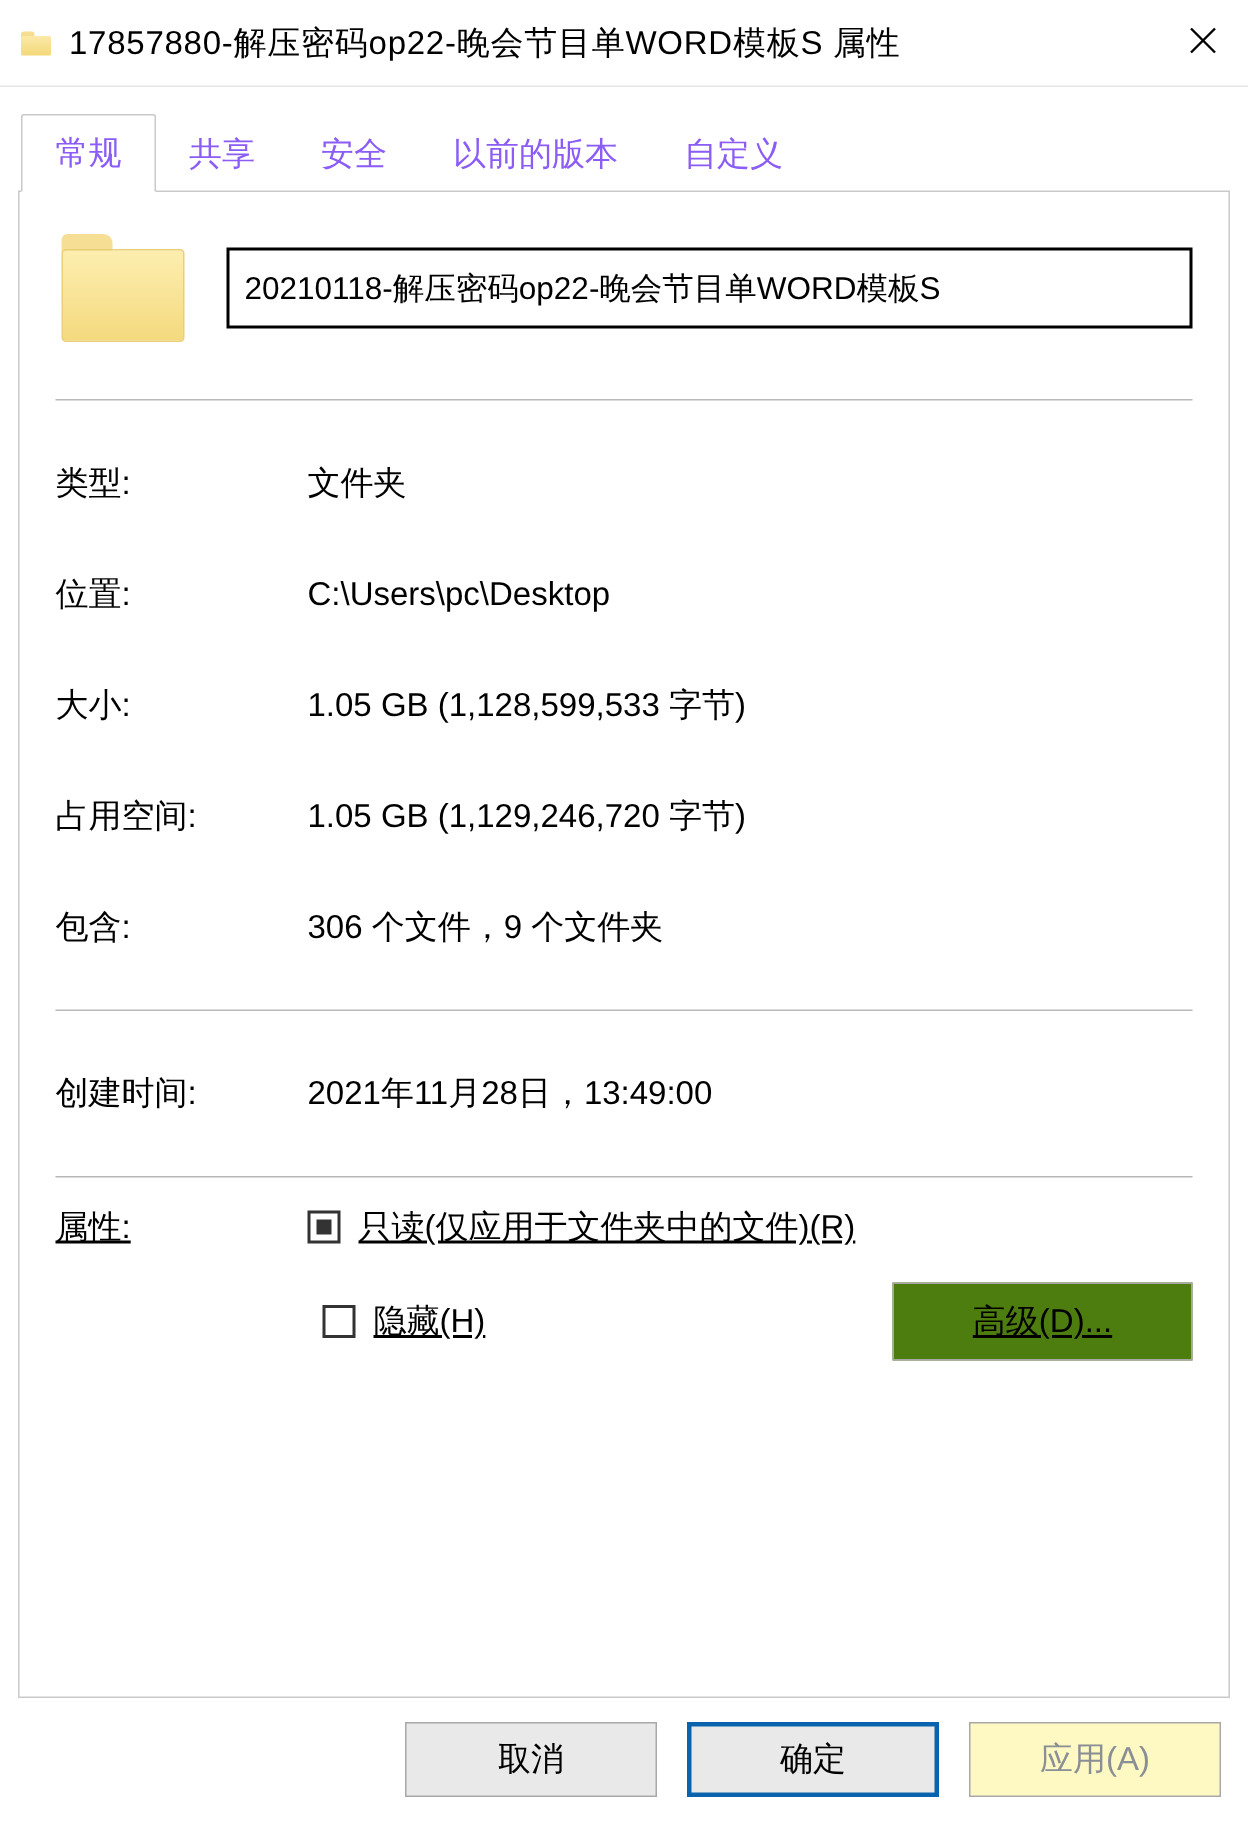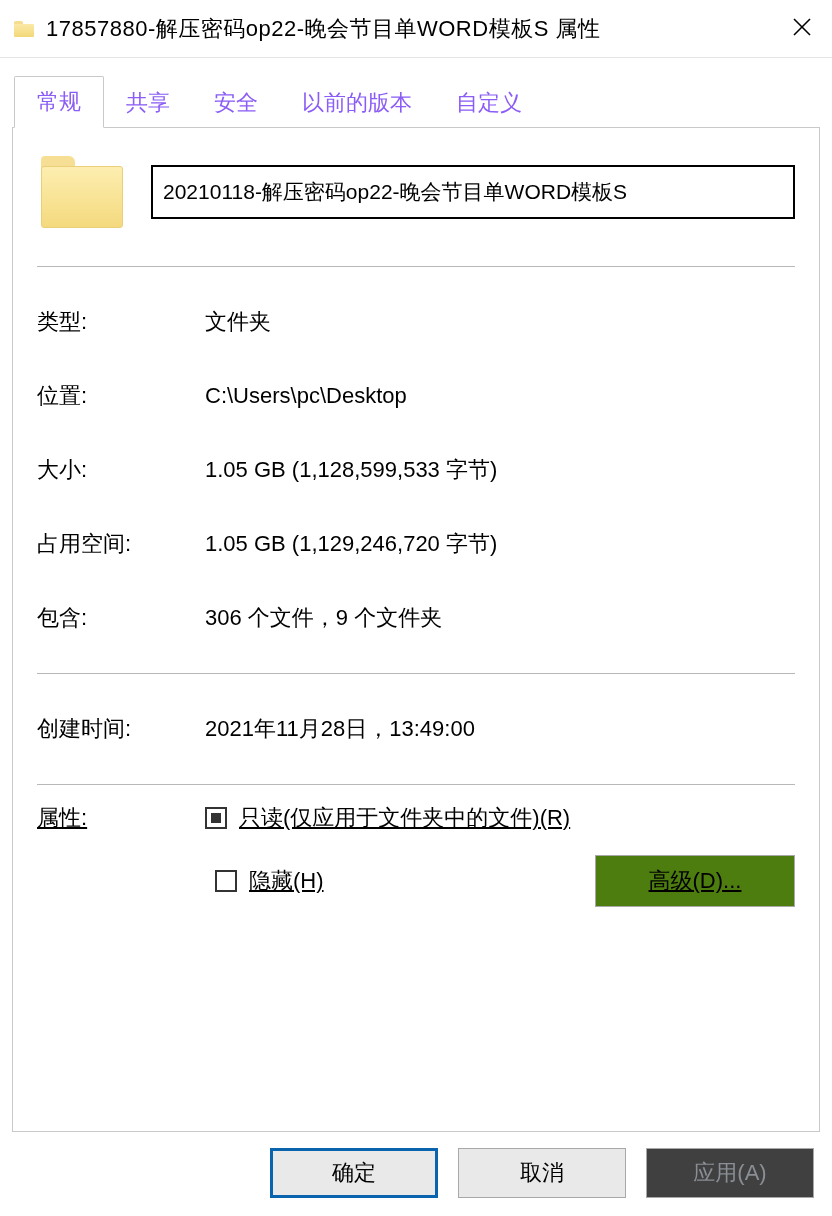--- a/index.html
+++ b/index.html
@@ -104,21 +104,21 @@
     display:flex;
     justify-content:flex-end;
     gap:20px;
     padding:16px 18px 18px;
   }
   .fbtn{
     width:168px;height:50px;display:flex;align-items:center;justify-content:center;
     font-size:22px;border:1px solid #a8a8a8;background:#e9e9e9;cursor:pointer;
   }
   .fbtn.primary{border:3px solid #0a64ad;background:#e9e9e9;}
-  .fbtn.disabled{color:#8a8f95;background:#404040;cursor:default;}
+  .fbtn.disabled{color:#8a8f95;background:#fef9c3;cursor:default;}
 
   .flex-spacer{flex:1;}
 </style>
 </head>
 <body>
 
 <div class="window">
 
   <div class="titlebar">
     <div class="folder-mini">
@@ -198,18 +198,18 @@
           </div>
           <div class="adv-btn">高级(D)...</div>
         </div>
       </div>
     </div>
 
     <div class="flex-spacer"></div>
   </div>
 
   <div class="footer">
+    <div class="fbtn">取消</div>
     <div class="fbtn primary">确定</div>
-    <div class="fbtn">取消</div>
     <div class="fbtn disabled">应用(A)</div>
   </div>
 
 </div>
 
 </body></html>

